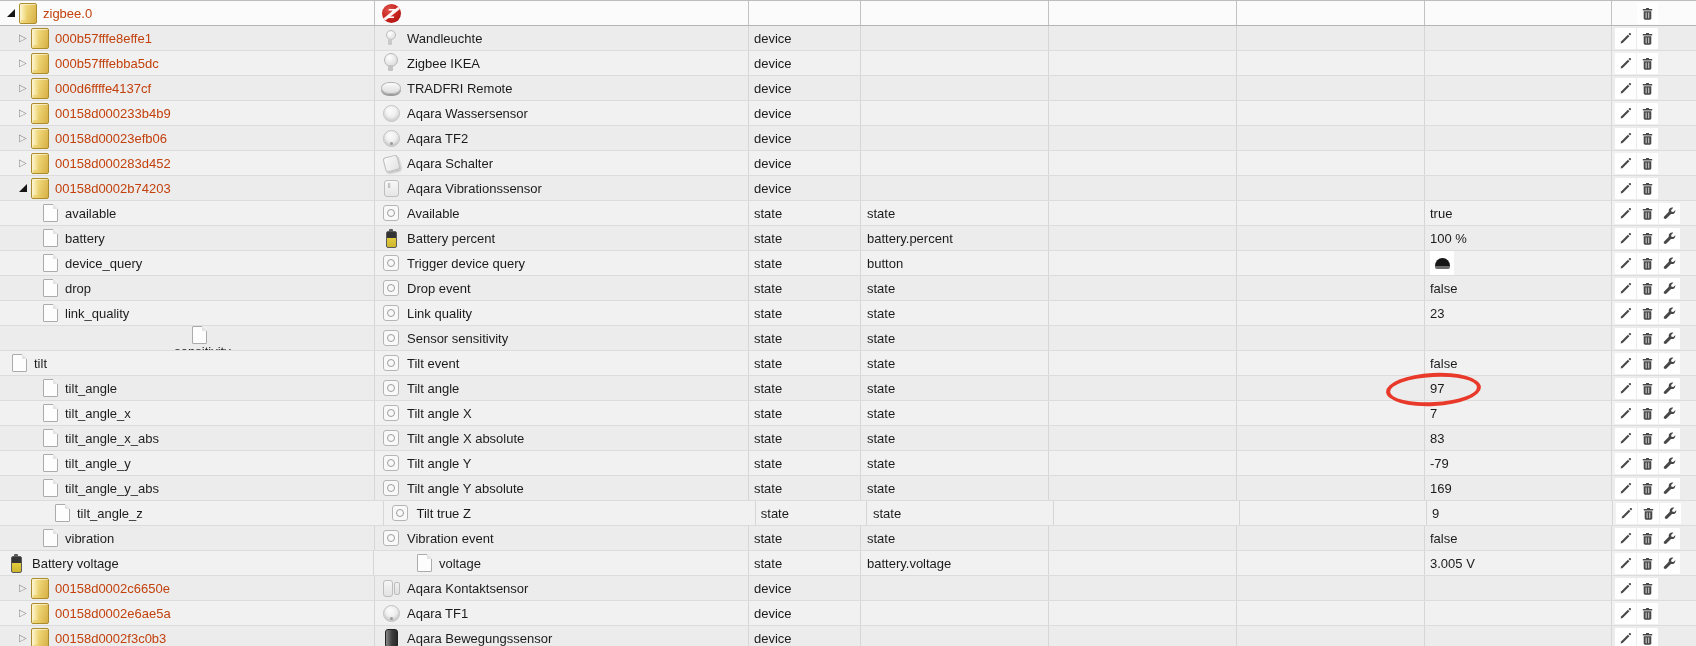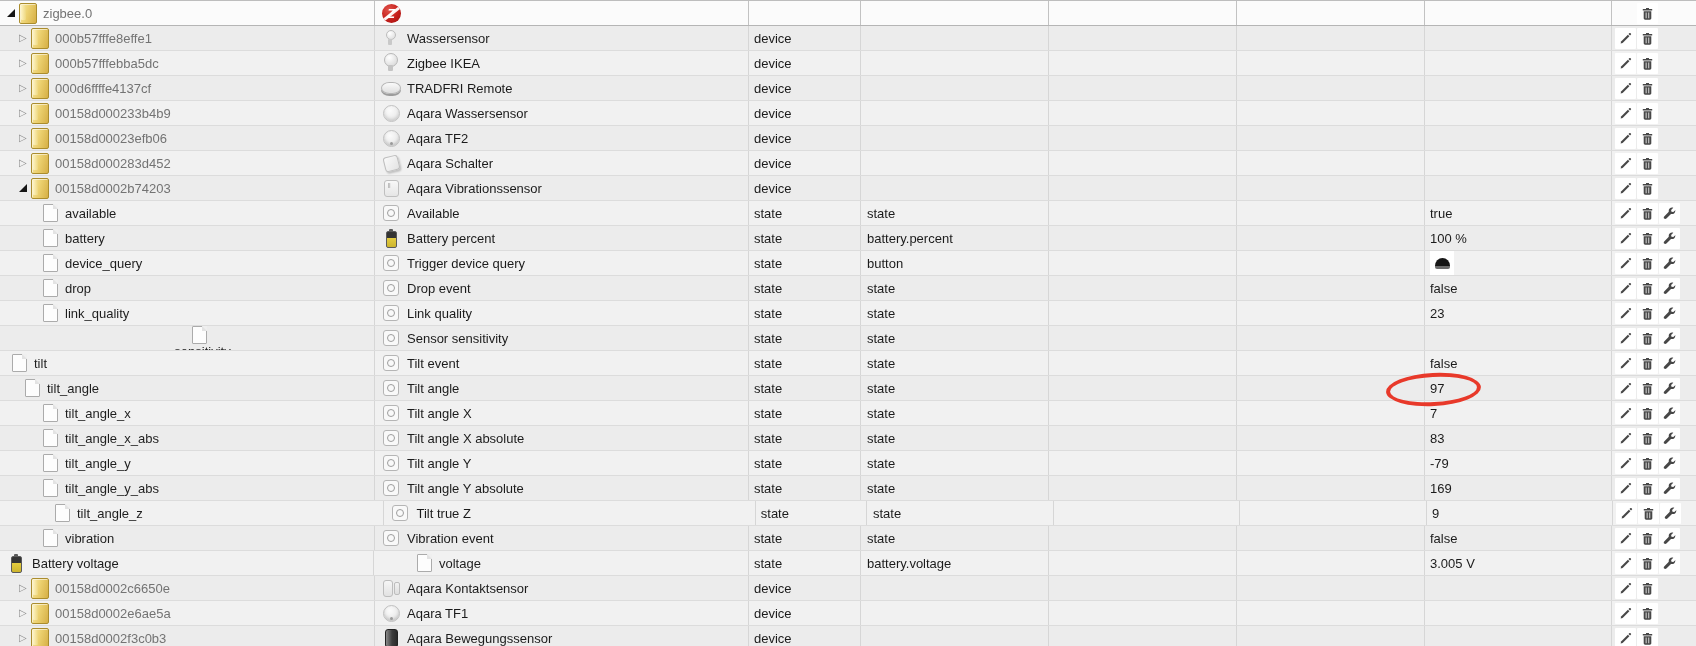--- a/index.html
+++ b/index.html
@@ -12,21 +12,21 @@
   .cell{display:flex;align-items:center;box-sizing:border-box;border-right:1px solid #d6d6d6;overflow:hidden;white-space:nowrap;}
   .row.selected .cell{border-right-color:#c2c2c2;}
   .c-tree{width:375px;}
   .c-name{width:374px;padding-left:5px;gap:5px;}
   .c-type{width:112px;padding-left:5px;}
   .c-role{width:188px;padding-left:6px;}
   .c-room{width:188px;}
   .c-func{width:188px;}
   .c-val{width:187px;padding-left:5px;}
   .c-act{width:84px;border-right:none;padding-left:3px;gap:1px;}
-  .dimmed{color:#737373;}
+  .dimmed{color:#c2410c;}
   .idlabel{color:#1e1e1e;}
   .arrowbox{width:12px;display:inline-flex;justify-content:flex-start;align-items:center;flex:0 0 auto;}
   .tri-open{width:0;height:0;border-left:8px solid transparent;border-bottom:8px solid #151515;}
   .tri-closed{font-size:10px;color:#8d8d8d;line-height:1;}
   
   .folder{width:16px;height:19px;flex:0 0 auto;margin-right:6px;position:relative;border:1px solid #ab8d2d;border-radius:2px;
           background:linear-gradient(105deg,#f7e9a8 0%,#ecd170 45%,#d6af45 100%);box-shadow:inset 1px 1px 0 rgba(255,255,255,.55);}
   .folder::before{content:'';position:absolute;left:1px;top:1px;width:5px;height:15px;background:linear-gradient(90deg,#fdf3c4,#eed77e);border-radius:1px;}
   
   .doc{width:13px;height:16px;flex:0 0 auto;margin-right:7px;position:relative;background:#fdfdfd;border:1px solid #ababab;border-radius:1px;}
@@ -117,21 +117,21 @@
           <span class="arrowbox">
             <span class="tri-closed">▷</span>
           </span>
           <div class="folder"></div>
           <span class="dimmed">000b57fffe8effe1</span>
         </div>
         <div class="cell c-name">
           <div class="nicon">
             <div class="bulb-s"></div>
           </div>
-          <span>Wassersensor</span>
+          <span>Wandleuchte</span>
         </div>
         <div class="cell c-type">
           <span>device</span>
         </div>
         <div class="cell c-role">
           <span></span>
         </div>
         <div class="cell c-room"></div>
         <div class="cell c-func"></div>
         <div class="cell c-val">
@@ -718,21 +718,21 @@
             </svg>
           </div>
           <div class="abtn">
             <svg width="13" height="13" viewBox="0 0 13 13">
               <path d="M12.3 3.7 C12.3 5.6 10.8 7.1 8.9 7.1 C8.6 7.1 8.3 7.1 8 7 L3.4 11.6 C2.8 12.2 1.8 12.2 1.2 11.6 C0.6 11 0.6 10 1.2 9.4 L5.8 4.8 C5.7 4.5 5.7 4.2 5.7 3.9 C5.7 2 7.2 0.5 9.1 0.5 C9.5 0.5 9.9 0.6 10.3 0.7 L8.1 2.9 L8.5 4.7 L10.3 5.1 L12.5 2.9 C12.4 3.1 12.3 3.4 12.3 3.7 Z" fill="#474747"></path>
             </svg>
           </div>
         </div>
       </div>
       <div class="row odd">
-        <div class="cell c-tree" style="padding-left: 13px;">
+        <div class="cell c-tree" style="padding-left: 31px;">
           <span class="arrowbox"></span>
           <div class="doc"></div>
           <span class="idlabel">tilt_angle</span>
         </div>
         <div class="cell c-name">
           <div class="nicon">
             <div class="stateic"></div>
           </div>
           <span>Tilt angle</span>
         </div>

